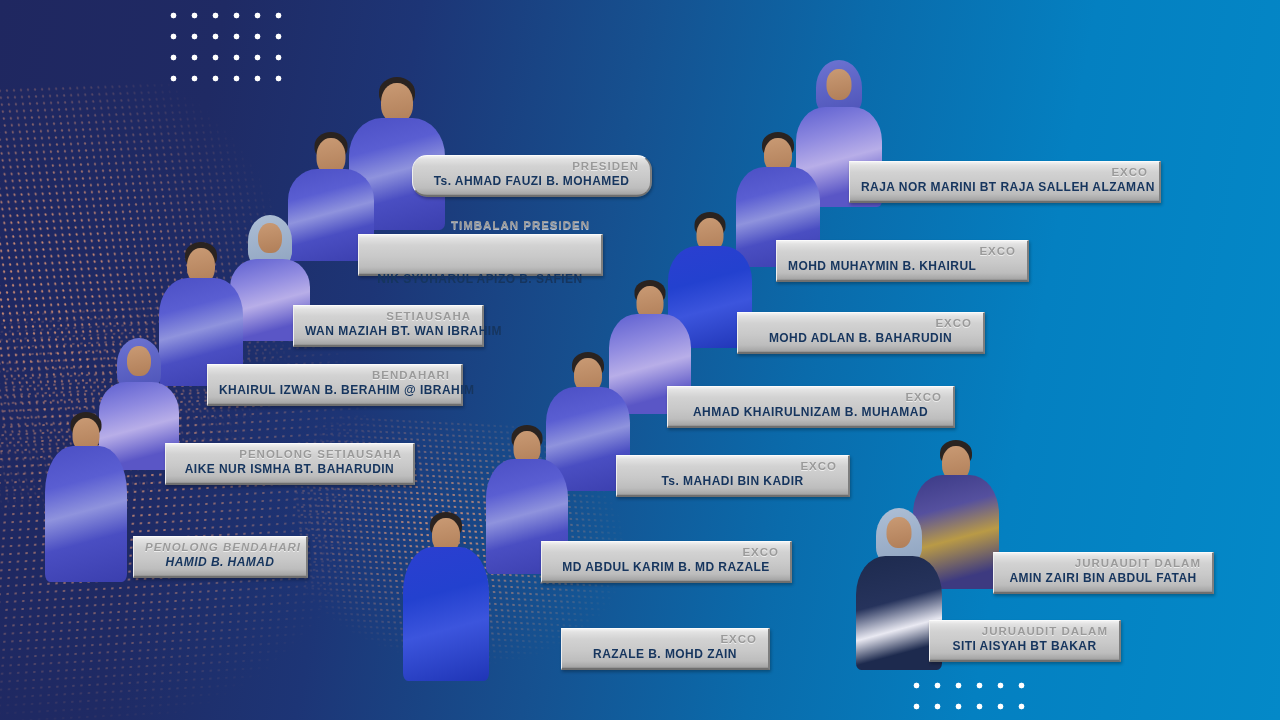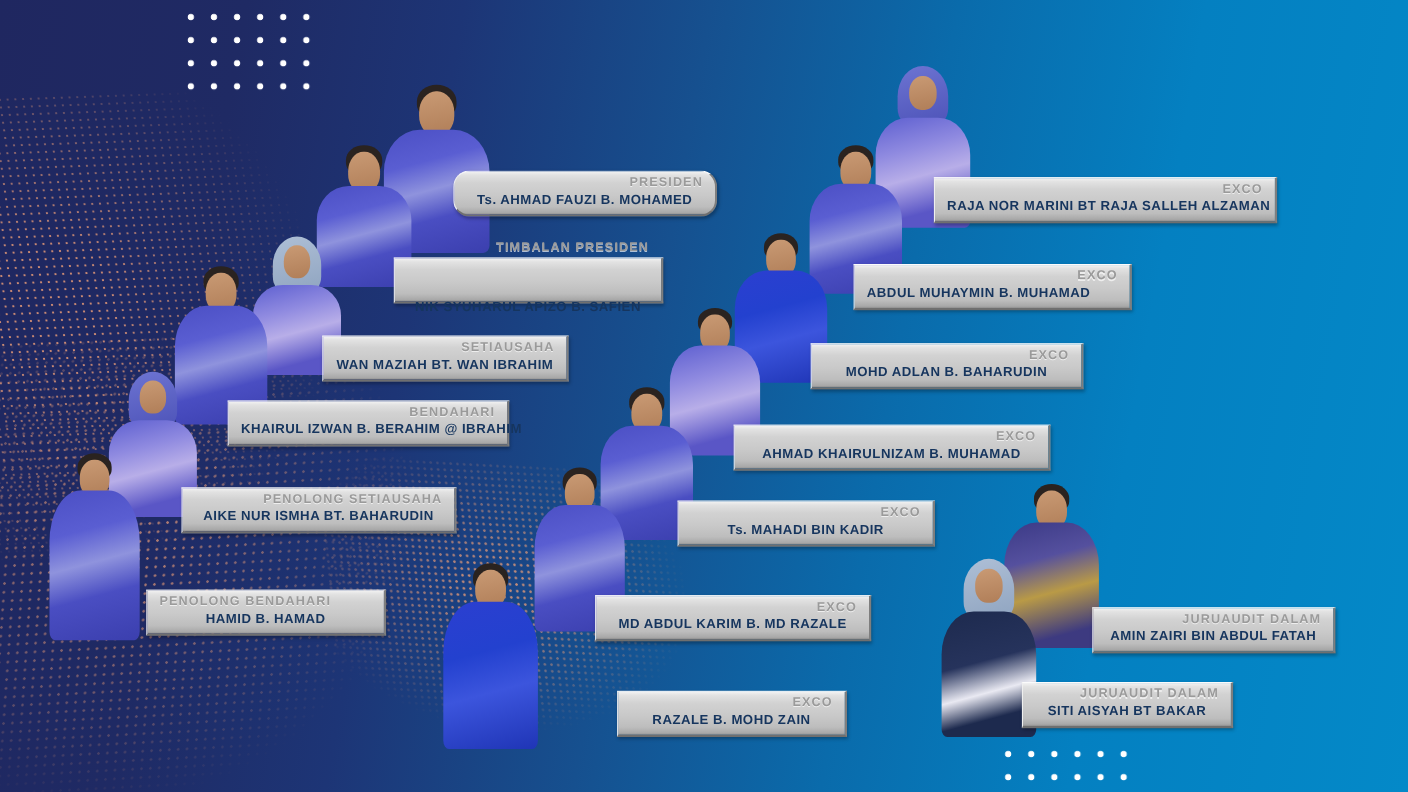--- a/index.html
+++ b/index.html
@@ -260,48 +260,48 @@
   <div class="plate" style="left:412px; top:155px; width:240px; height:42px;border-radius:15px;">
     <span class="role">PRESIDEN</span>
     <span class="name">Ts. AHMAD FAUZI B. MOHAMED</span>
   </div>
 
   <div class="plate" style="left:358px; top:234px; width:245px; height:42px;gap:39px;">
     <span class="role">TIMBALAN PRESIDEN</span>
     <span class="name">NIK SYUHARUL APIZO B. SAFIEN</span>
   </div>
 
-  <div class="plate" style="left:293px; top:305px; width:224px; height:42px;">
+  <div class="plate" style="left:293px; top:305px; width:191px; height:42px;">
     <span class="role">SETIAUSAHA</span>
     <span class="name">WAN MAZIAH BT. WAN IBRAHIM</span>
   </div>
 
   <div class="plate" style="left:207px; top:364px; width:256px; height:42px;">
     <span class="role">BENDAHARI</span>
     <span class="name">KHAIRUL IZWAN B. BERAHIM @ IBRAHIM</span>
   </div>
 
   <div class="plate" style="left:165px; top:443px; width:250px; height:42px;">
     <span class="role">PENOLONG SETIAUSAHA</span>
     <span class="name">AIKE NUR ISMHA BT. BAHARUDIN</span>
   </div>
 
-  <div class="plate role-left" style="left:133px; top:536px; width:218px; height:42px;">
+  <div class="plate role-left" style="left:133px; top:536px; width:175px; height:42px;font-style:italic;">
     <span class="role">PENOLONG BENDAHARI</span>
     <span class="name">HAMID B. HAMAD</span>
   </div>
 
   <div class="plate" style="left:849px; top:161px; width:312px; height:42px;">
     <span class="role">EXCO</span>
     <span class="name">RAJA NOR MARINI BT RAJA SALLEH ALZAMAN</span>
   </div>
 
   <div class="plate name-left" style="left:776px; top:240px; width:253px; height:42px;">
     <span class="role">EXCO</span>
-    <span class="name">ABDUL MUHAYMIN B. MUHAMAD</span>
+    <span class="name">MOHD MUHAYMIN B. KHAIRUL</span>
   </div>
 
   <div class="plate" style="left:737px; top:312px; width:248px; height:42px;">
     <span class="role">EXCO</span>
     <span class="name">MOHD ADLAN B. BAHARUDIN</span>
   </div>
 
   <div class="plate" style="left:667px; top:386px; width:288px; height:42px;">
     <span class="role">EXCO</span>
     <span class="name">AHMAD KHAIRULNIZAM B. MUHAMAD</span>

